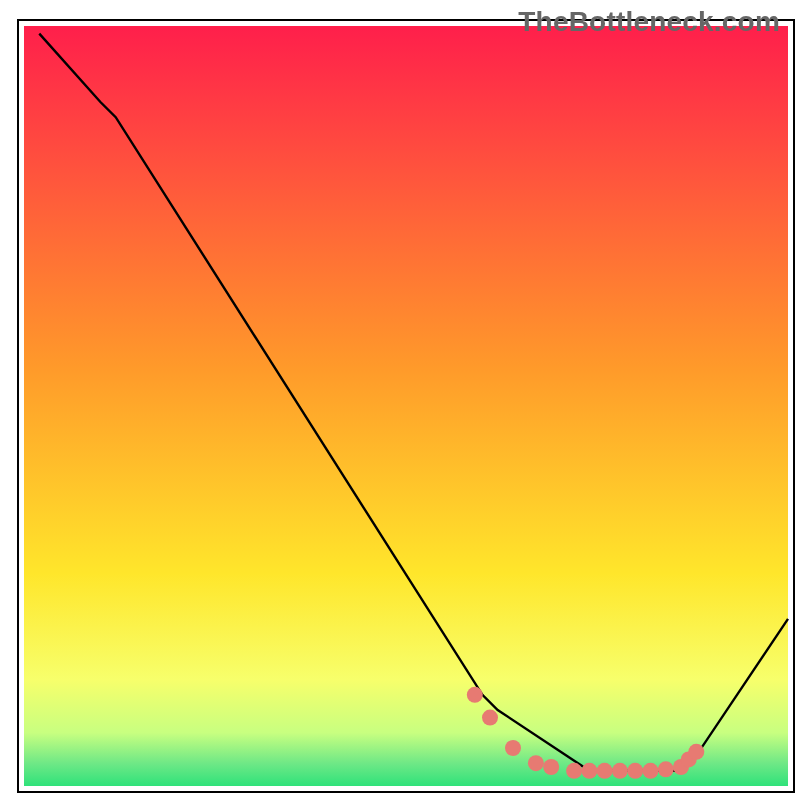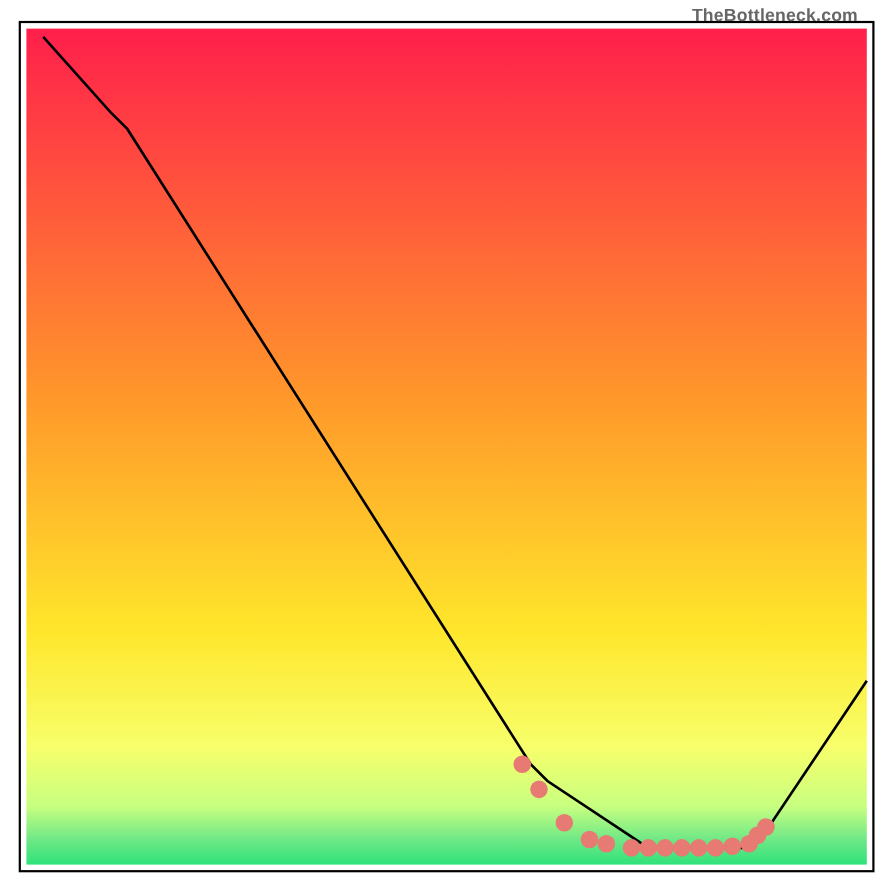--- a/index.html
+++ b/index.html
@@ -13,21 +13,21 @@
   .chart-wrap {
     position: absolute;
     left: 0; top: 0;
     width: 800px;
     height: 800px;
   }
   .watermark {
     position: absolute;
     top: 6px;
     right: 20px;
-    font-size: 16px;
+    font-size: 28px;
     font-weight: bold;
     color: #666;
     letter-spacing: 0.2px;
     z-index: 10;
   }
   svg { display: block; }
 </style>
 </head>
 <body>
 

